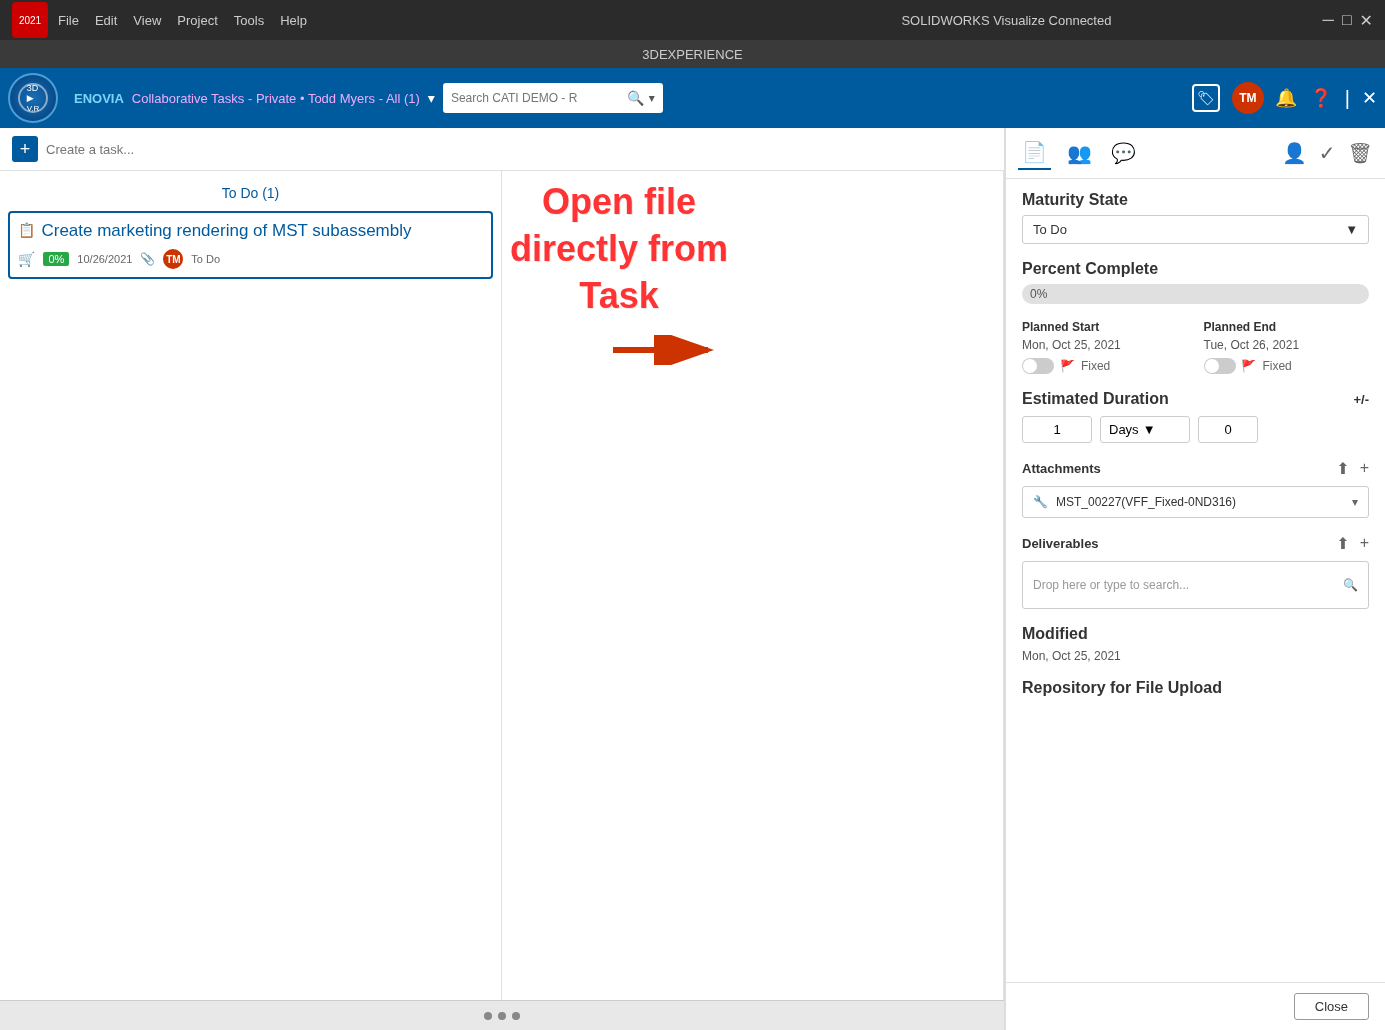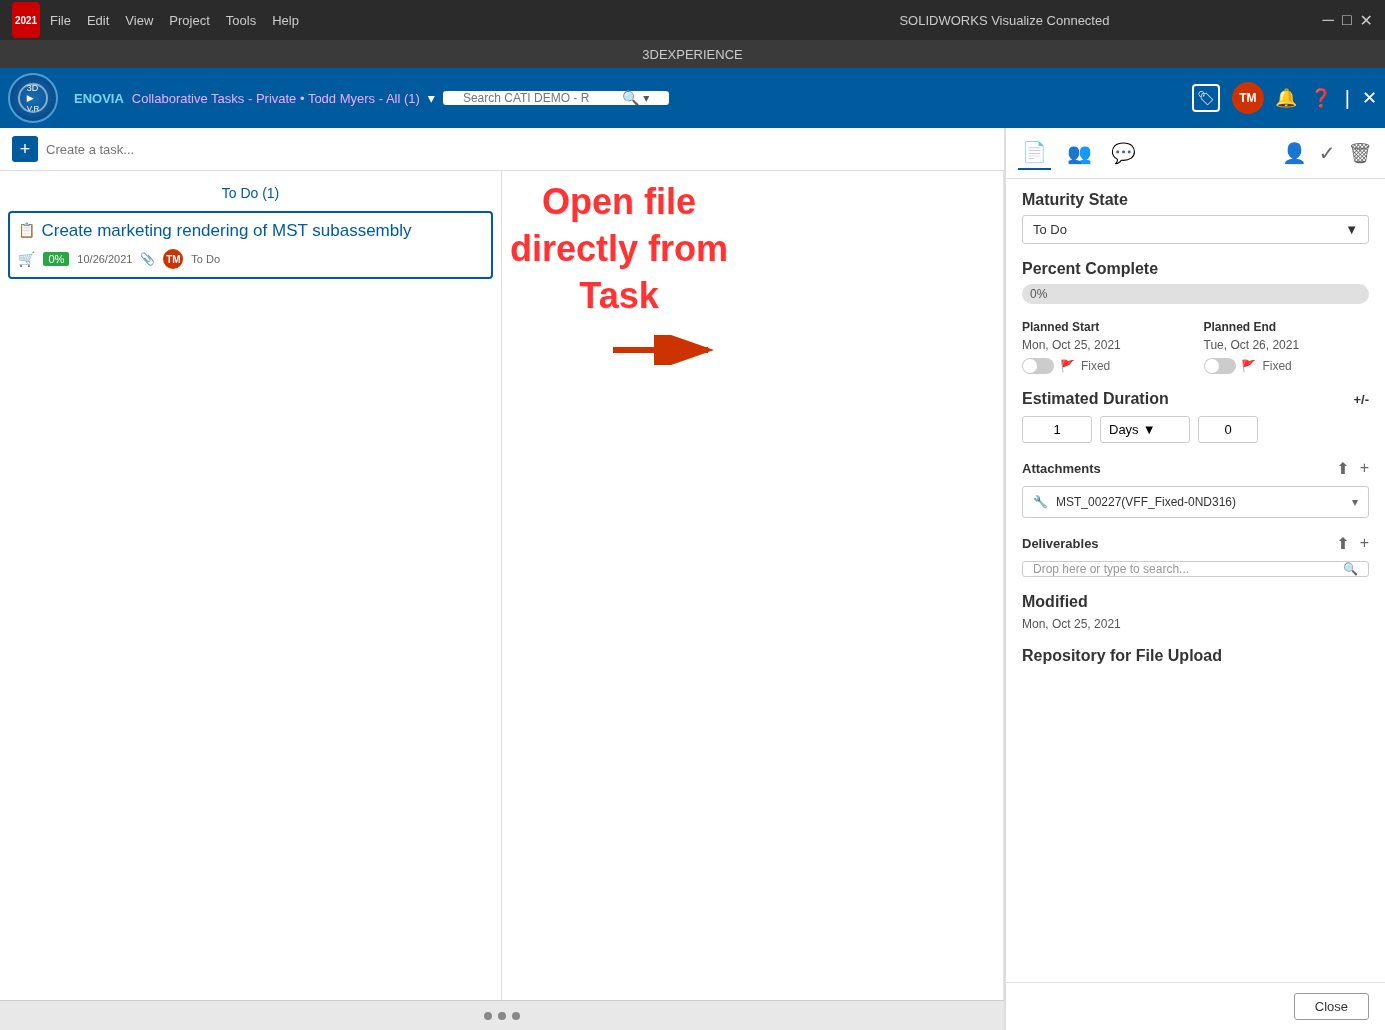--- a/index.html
+++ b/index.html
@@ -9,25 +9,25 @@
     .title-bar {
       background: #2b2b2b;
       display: flex;
       align-items: center;
       padding: 0 12px;
       height: 40px;
       color: #ccc;
       font-size: 13px;
     }
     .title-bar .sw-logo {
-      width: 28px; height: 36px;
+      width: 36px; height: 36px;
       background: #cc0000;
       border-radius: 4px;
       display: flex; align-items: center; justify-content: center;
-      color: white; font-weight: bold; font-size: 10px;
+      color: white; font-weight: normal; font-size: 10px;
       margin-right: 10px;
     }
     .title-bar .menu-items {
       display: flex; gap: 16px; flex: 1;
     }
     .title-bar .menu-item {
       color: #ccc; font-size: 13px; cursor: pointer;
     }
     .title-bar .app-title {
       color: #ccc; font-size: 13px; text-align: center; flex: 1;
@@ -65,22 +65,22 @@
     }
     .enovia-label {
       color: #7dd4f8; font-size: 13px; font-weight: bold; margin-left: 8px;
     }
     .breadcrumb-text {
       color: #f0abfc; font-size: 13px;
     }
     .search-bar {
       background: white; border-radius: 3px;
       display: flex; align-items: center;
-      padding: 4px 20px; gap: 4px;
-      min-width: 220px; height: 14px;
+      padding: 4px 8px; gap: 4px;
+      min-width: 220px; height: 30px;
     }
     .search-bar input {
       border: none; outline: none; font-size: 12px; color: #333; flex: 1;
       background: transparent;
     }
     .nav-right {
       display: flex; align-items: center; gap: 12px; margin-left: auto;
     }
     .avatar-circle {
       width: 32px; height: 32px; border-radius: 50%;
@@ -275,21 +275,21 @@
 
     .attachment-item {
       border: 1px solid #ccc; border-radius: 3px;
       padding: 8px 10px; display: flex; align-items: center; gap: 8px;
       font-size: 12px; color: #333; cursor: pointer;
     }
     .attachment-dropdown { margin-left: auto; color: #666; }
 
     .deliverables-drop {
       border: 1px solid #ccc; border-radius: 3px;
-      padding: 0 10px; display: flex; align-items: center;
+      padding: 16px 10px; display: flex; align-items: center;
       font-size: 12px; color: #999; gap: 8px;
     }
     .deliverables-drop .search-icon { margin-left: auto; color: #888; }
 
     .modified-section { margin-bottom: 16px; }
     .modified-date { font-size: 12px; color: #555; margin-top: 4px; }
 
     .repo-section { margin-bottom: 16px; }
 
     

